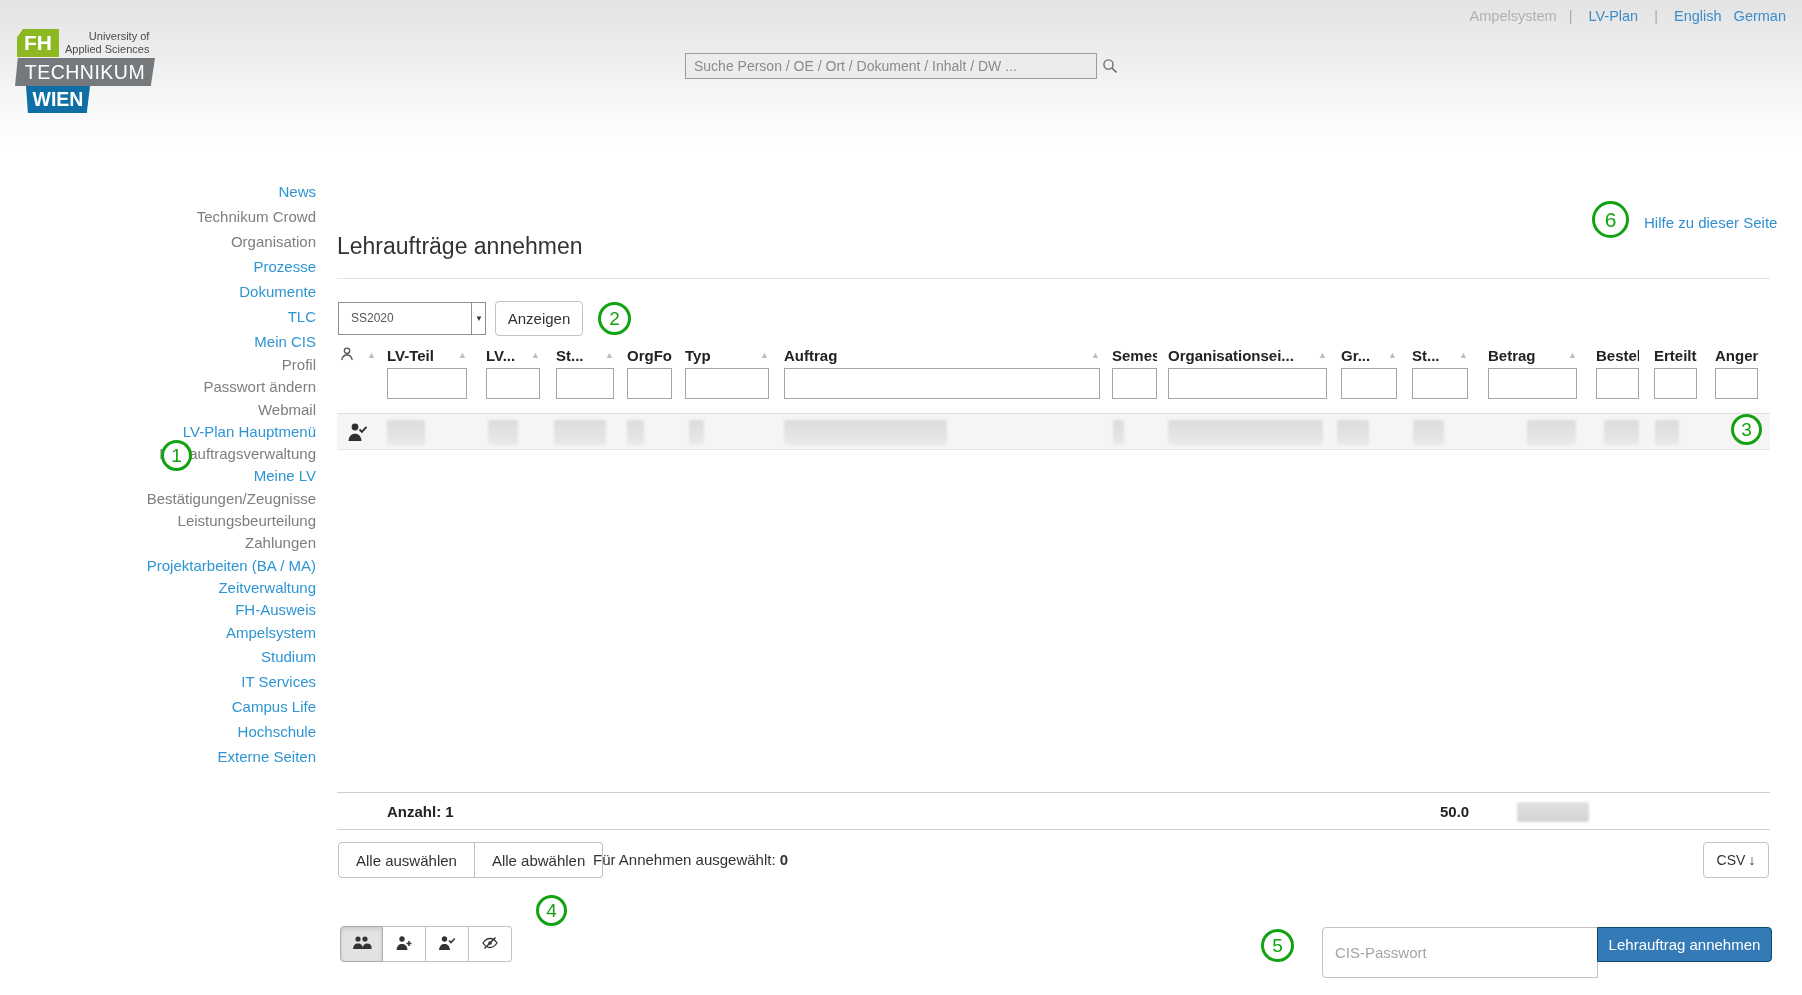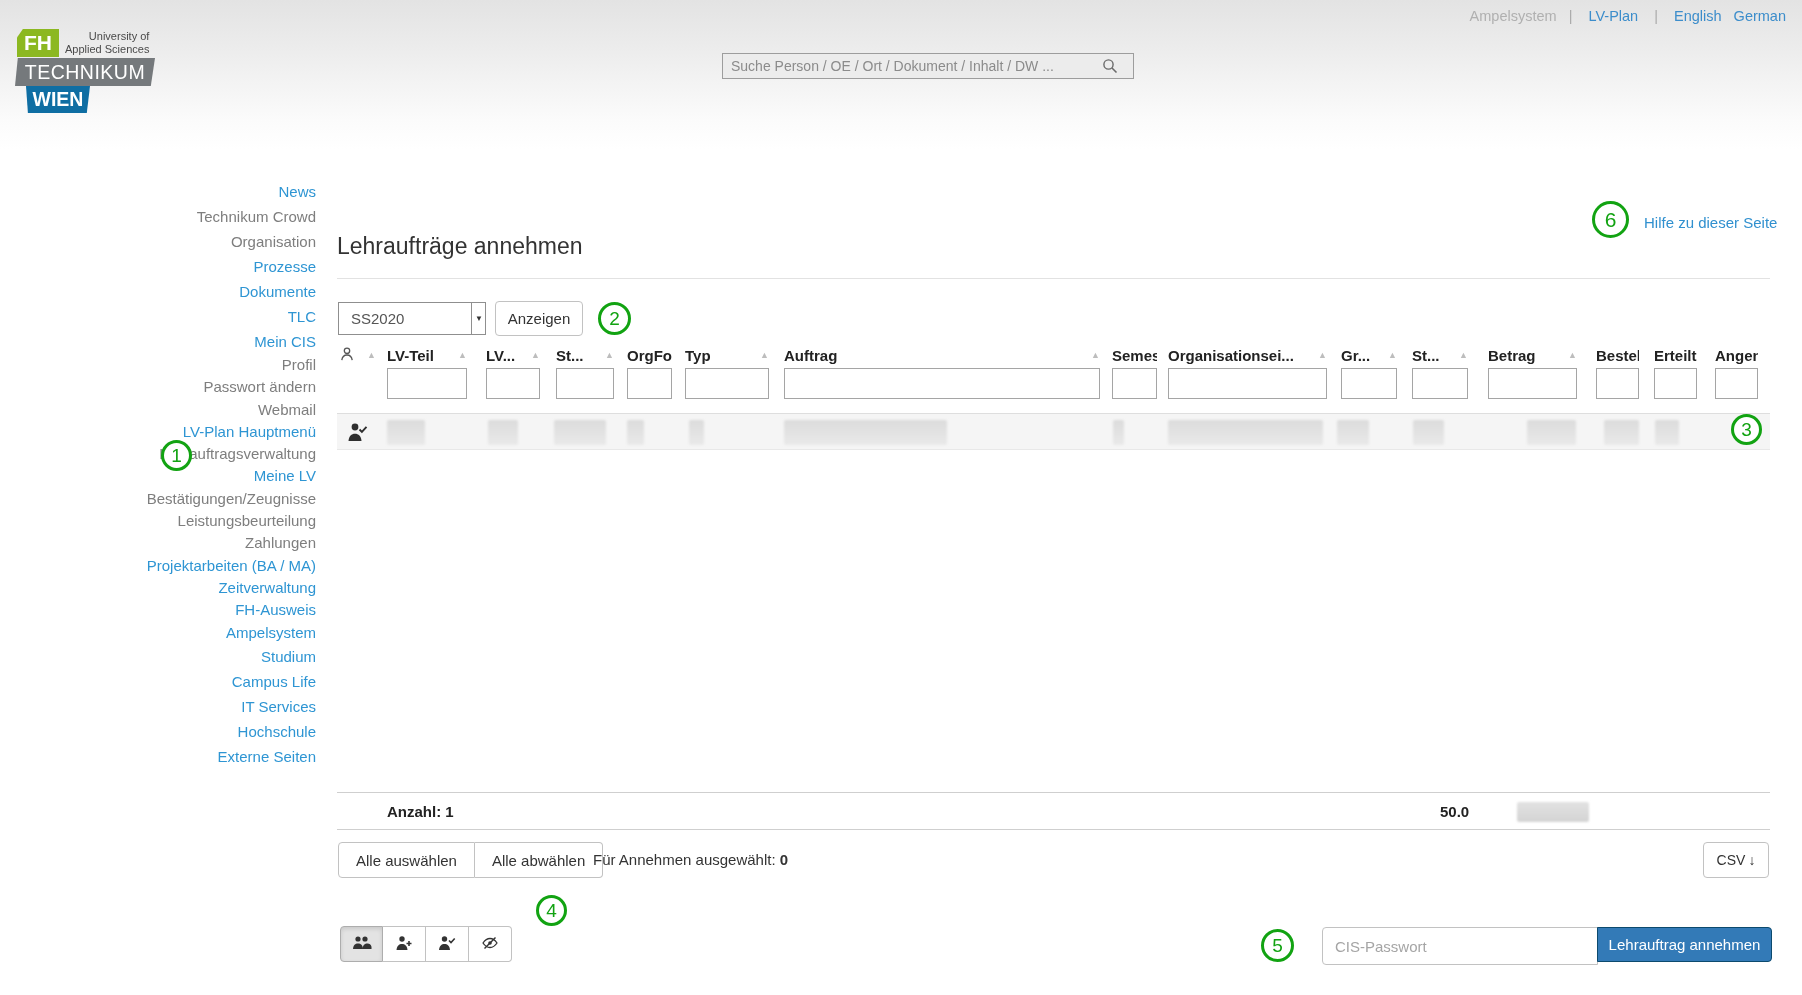--- a/index.html
+++ b/index.html
@@ -23,40 +23,40 @@
   .logo-uni { position:absolute; left:48px; top:3px; font-size:11px; color:#4a4a4a; line-height:12.5px;text-align:right; }
   .logo-tech { position:absolute; left:-2px; top:31px; width:140px; height:28px; background:#75797c;
                color:#fff; font-weight:normal; font-size:19.5px; text-align:center; line-height:28px;
                clip-path:polygon(2% 0,100% 0,97% 100%,0 100%); letter-spacing:.5px; }
   .logo-wien { position:absolute; left:9px; top:59px; width:64px; height:27px; background:#0f6ea3;
                color:#fff; font-weight:bold; font-size:19.5px; text-align:center; line-height:27px;
                clip-path:polygon(0 0,100% 0,95% 100%,3% 100%); }
 
   .search-input { position:absolute; left:685px; top:53px; width:412px; height:26px;
                   background:#ececec; border:1px solid #9d9d9d; font-size:14px; color:#888;
-                  padding:0 8px; font-family:"Liberation Sans",sans-serif;margin-left:37px; }
+                  padding:0 8px; font-family:"Liberation Sans",sans-serif; }
   .search-input::placeholder { color:#8b8b8b; opacity:1; }
   .search-glass { position:absolute; left:1102px; top:58px; cursor:pointer; }
 
   
   .sidebar { position:absolute; left:16px; top:179px; width:300px;text-align:right; }
   .s-item { display:block; font-size:15px; height:25px; line-height:25px; color:#2e95d3;
             text-decoration:none; cursor:pointer; white-space:nowrap; }
   .s-item.plain { color:#7e7e7e; }
   .s-item.sub { height:22.3px; line-height:22.3px; padding-left:13px; }
 
   
   .content { position:absolute; left:337px; top:0; width:1460px; height:995px; }
   .page-title { position:absolute; left:0; top:233px; font-size:23px; color:#333; font-weight:normal; }
   .help-link { position:absolute; left:1307px; top:214px; font-size:15px; color:#3090cf; text-decoration:none; cursor:pointer; }
   .hr1 { position:absolute; left:0; top:278px; width:1433px; border-top:1px solid #e2e2e2; }
 
   .sem-select { position:absolute; left:1px; top:302px; width:148px; height:33px; background:#fff;
                 border:1px solid #8f8f8f; cursor:pointer; }
-  .sem-select .val { position:absolute; left:12px; top:0; line-height:31px; font-size:15px; color:#555; }
+  .sem-select .val { position:absolute; left:12px; top:0; line-height:31px; font-size:12px; color:#555; }
   .sem-select .caretbox { position:absolute; right:0; top:0; width:14px; height:100%; border-left:1px solid #8f8f8f; }
   .sem-select .caret { position:absolute; right:2px; top:11px; font-size:8px; color:#333; }
 
   .btn { background:#fff; border:1px solid #c2c2c2; border-radius:4px; font-size:15px; color:#333;
          font-family:"Liberation Sans",sans-serif; cursor:pointer; }
   .show-btn { position:absolute; left:158px; top:301px; width:88px; height:35px; }
 
   
   .thead { position:absolute; left:0; top:346px; width:1433px; height:58px; }
   .col { position:absolute; top:0; }
@@ -93,21 +93,21 @@
 
   
   .icongrp { position:absolute; left:3px; top:926px; display:flex; }
   .ibtn { width:43px; height:36px; background:#fff; border:1px solid #c2c2c2; cursor:pointer;
           display:flex; align-items:center; justify-content:center; color:#333; }
   .ibtn + .ibtn { border-left:none; }
   .ibtn:first-child { border-radius:4px 0 0 4px; }
   .ibtn:last-child { border-radius:0 4px 4px 0; }
   .ibtn.active { background:#e3e3e3; border-color:#adadad; box-shadow:inset 0 2px 4px rgba(0,0,0,.12); }
 
-  .pw-input { position:absolute; left:985px; top:927px; width:276px; height:38px; border:1px solid #c2c2c2;
+  .pw-input { position:absolute; left:985px; top:927px; width:276px; height:51px; border:1px solid #c2c2c2;
               border-radius:4px 0 0 4px; font-size:15px; padding:9px 12px; color:#555;
               font-family:"Liberation Sans",sans-serif; }
   .pw-input::placeholder { color:#a5a5a5; opacity:1; }
   .accept-btn { position:absolute; left:1260px; top:927px; width:175px; height:35px; background:#337ab7;
                 border:1px solid #0c4a6e; border-radius:0 4px 4px 0; color:#fff; font-size:15px;
                 font-family:"Liberation Sans",sans-serif; cursor:pointer; }
 
   
   .ann { position:absolute; border:3px solid #12a312; background:#fff; border-radius:50%;
          color:#12a312; font-size:19px; display:flex; align-items:center; justify-content:center; }
@@ -161,22 +161,22 @@
     <a class="s-item plain sub">Lehrauftragsverwaltung</a>
     <a class="s-item sub">Meine LV</a>
     <a class="s-item plain sub">Bestätigungen/Zeugnisse</a>
     <a class="s-item plain sub">Leistungsbeurteilung</a>
     <a class="s-item plain sub">Zahlungen</a>
     <a class="s-item sub">Projektarbeiten (BA / MA)</a>
     <a class="s-item sub">Zeitverwaltung</a>
     <a class="s-item sub">FH-Ausweis</a>
     <a class="s-item sub">Ampelsystem</a>
     <a class="s-item">Studium</a>
+    <a class="s-item">IT Services</a>
     <a class="s-item">Campus Life</a>
-    <a class="s-item">IT Services</a>
     <a class="s-item">Hochschule</a>
     <a class="s-item">Externe Seiten</a>
   </nav>
 
   <div class="content">
     <h1 class="page-title">Lehraufträge annehmen</h1>
     <a class="help-link">Hilfe zu dieser Seite</a>
     <div class="hr1"></div>
 
     <div class="sem-select">

